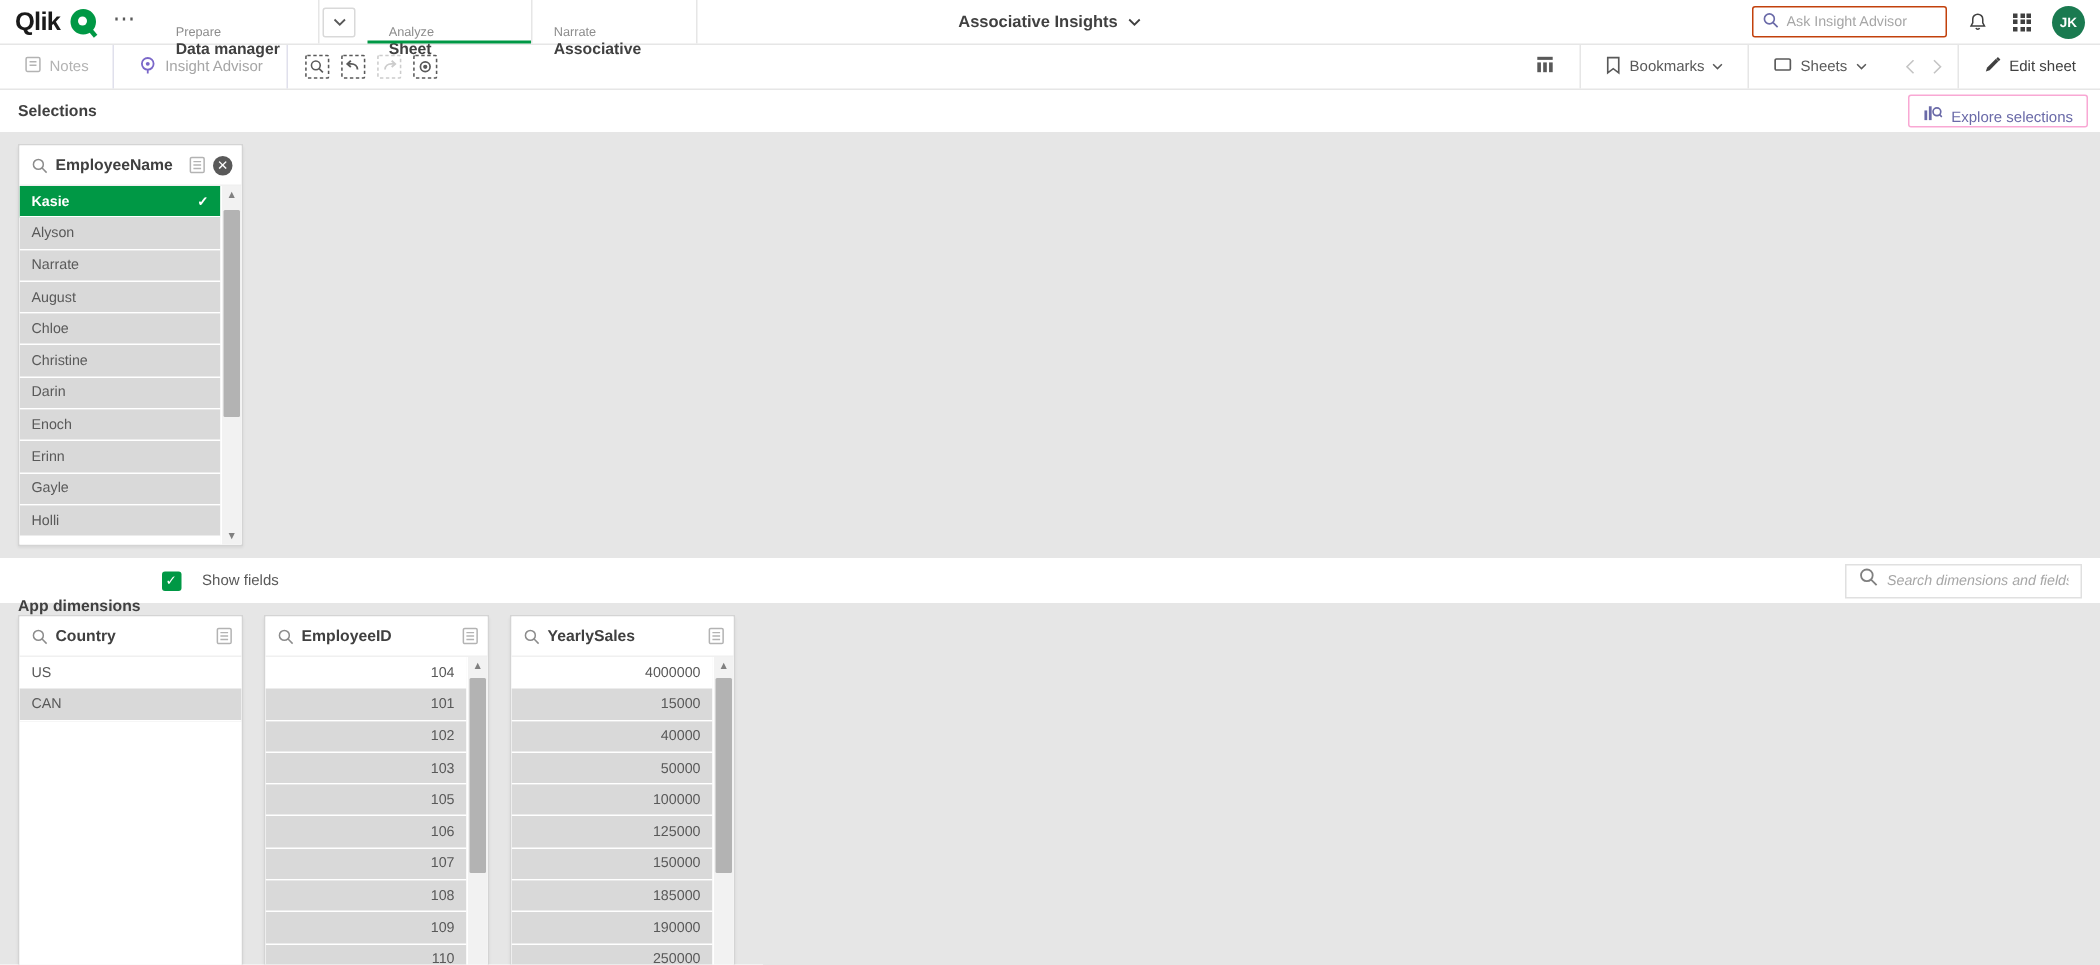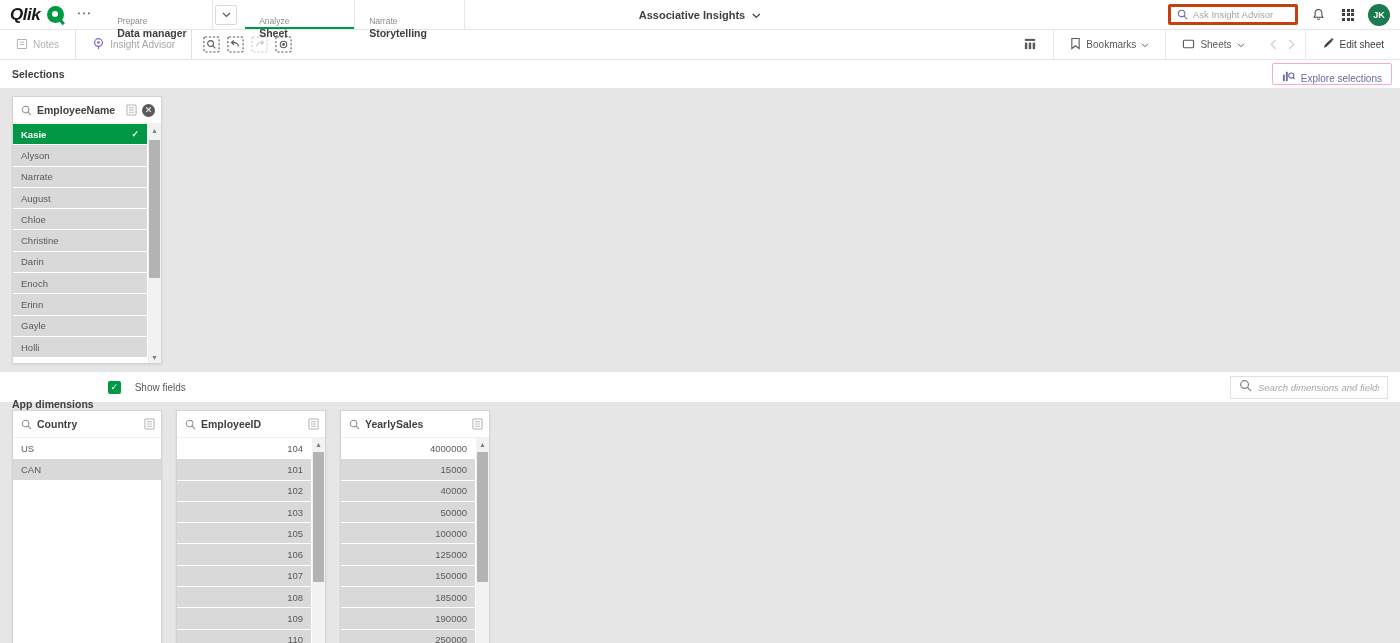--- a/index.html
+++ b/index.html
@@ -14,21 +14,21 @@
   
   .top-header {
     height: 30px; width: 100%;
     background: #ffffff;
     border-bottom: 1px solid #e6e6e6;
     display: flex; align-items: stretch;
     position: relative;
   }
   .logo-zone {
     display: flex; align-items: center;
-    padding: 0 8px 0 10px; gap: 7px; font-style: italic;
+    padding: 0 8px 0 10px; gap: 7px;
   }
   .qlik-word {
     font-size: 17px; font-weight: bold; color: #1a1a1a;
     letter-spacing: -0.5px; line-height: 1;
   }
   .qlik-mark {
     width: 17px; height: 17px; border-radius: 50%;
     background: #009845; position: relative;
     display: inline-block;
   }
@@ -73,21 +73,21 @@
     display: flex; align-items: center; gap: 7px;
     font-size: 11px; font-weight: bold; color: #404040;
     cursor: pointer;
   }
   .header-right {
     margin-left: auto; display: flex; align-items: center;
     gap: 10px; padding-right: 10px;
   }
   .search-box {
     width: 130px; height: 21px;
-    border: 3px solid #c2410c; border-radius: 2px;
+    border: 1px solid #c2410c; border-radius: 2px;
     display: flex; align-items: center; padding: 0 6px; gap: 5px;
     background: #fff;
   }
   .search-box input {
     border: none; outline: none; font-size: 9.5px;
     color: #8c8c8c; width: 100%;
     font-family: "Liberation Sans", sans-serif;
     background: transparent;
   }
   .search-box input::placeholder { color: #a6a6a6; }
@@ -271,21 +271,21 @@
       <svg width="9" height="6" viewBox="0 0 9 6">
           <path d="M1 1l3.5 3.5L8 1" stroke="#595959" stroke-width="1.2" fill="none"></path>
         </svg>
     </div>
     <div class="nav-item active">
       <span class="nav-sub">Analyze</span>
       <span class="nav-main">Sheet</span>
     </div>
     <div class="nav-item">
       <span class="nav-sub">Narrate</span>
-      <span class="nav-main">Storytelling</span>
+      <span class="nav-main">Associative</span>
     </div>
   </div>
 
   <div class="app-title">
     <span>Associative Insights</span>
     <span>
       <svg width="9" height="6" viewBox="0 0 9 6">
           <path d="M1 1l3.5 3.5L8 1" stroke="#404040" stroke-width="1.2" fill="none"></path>
         </svg>
     </span>

